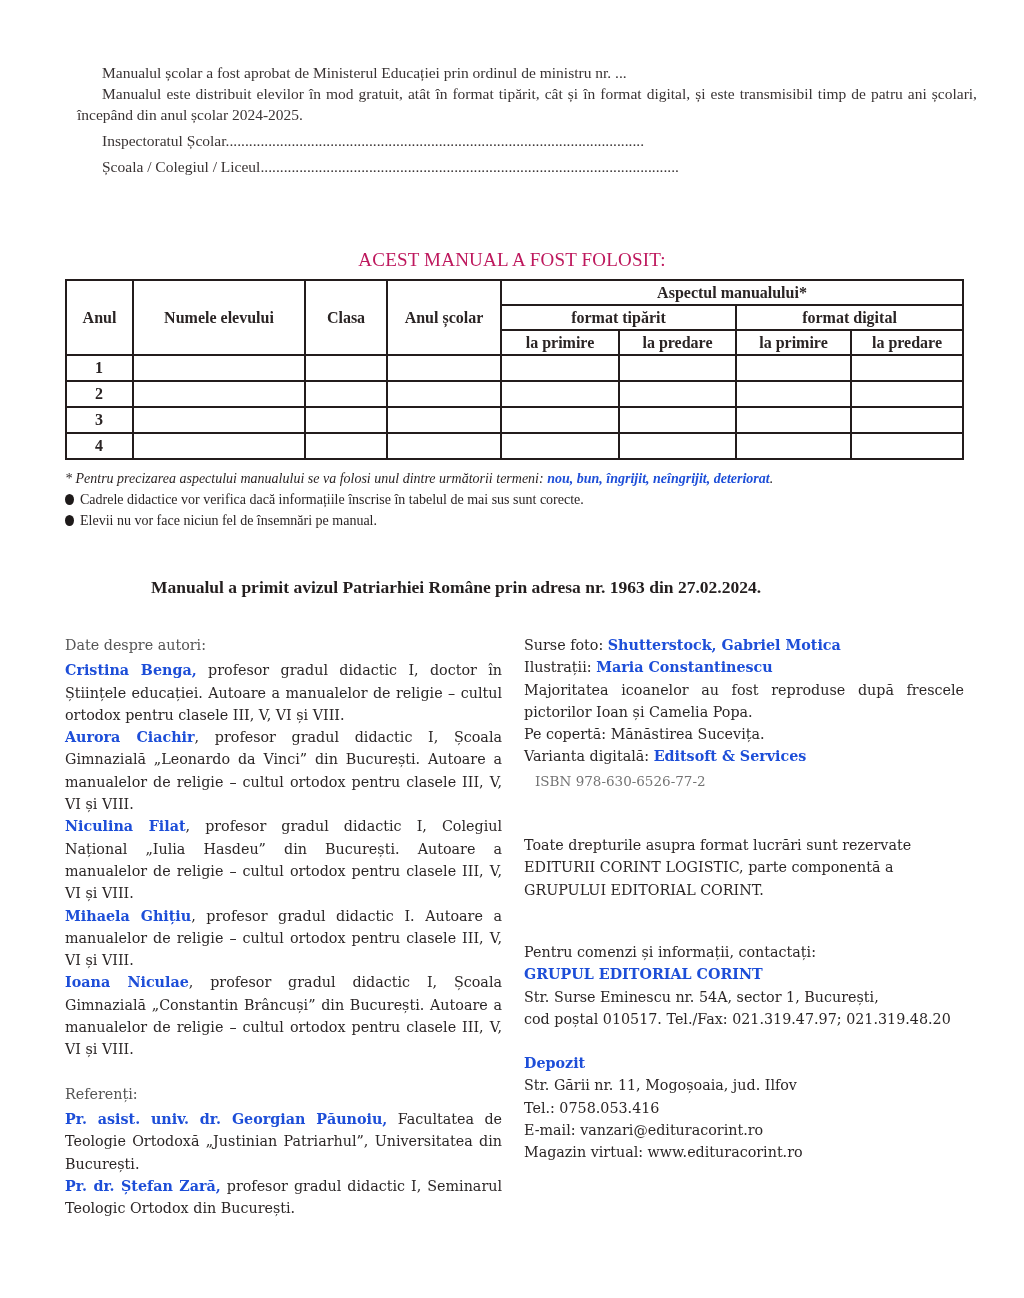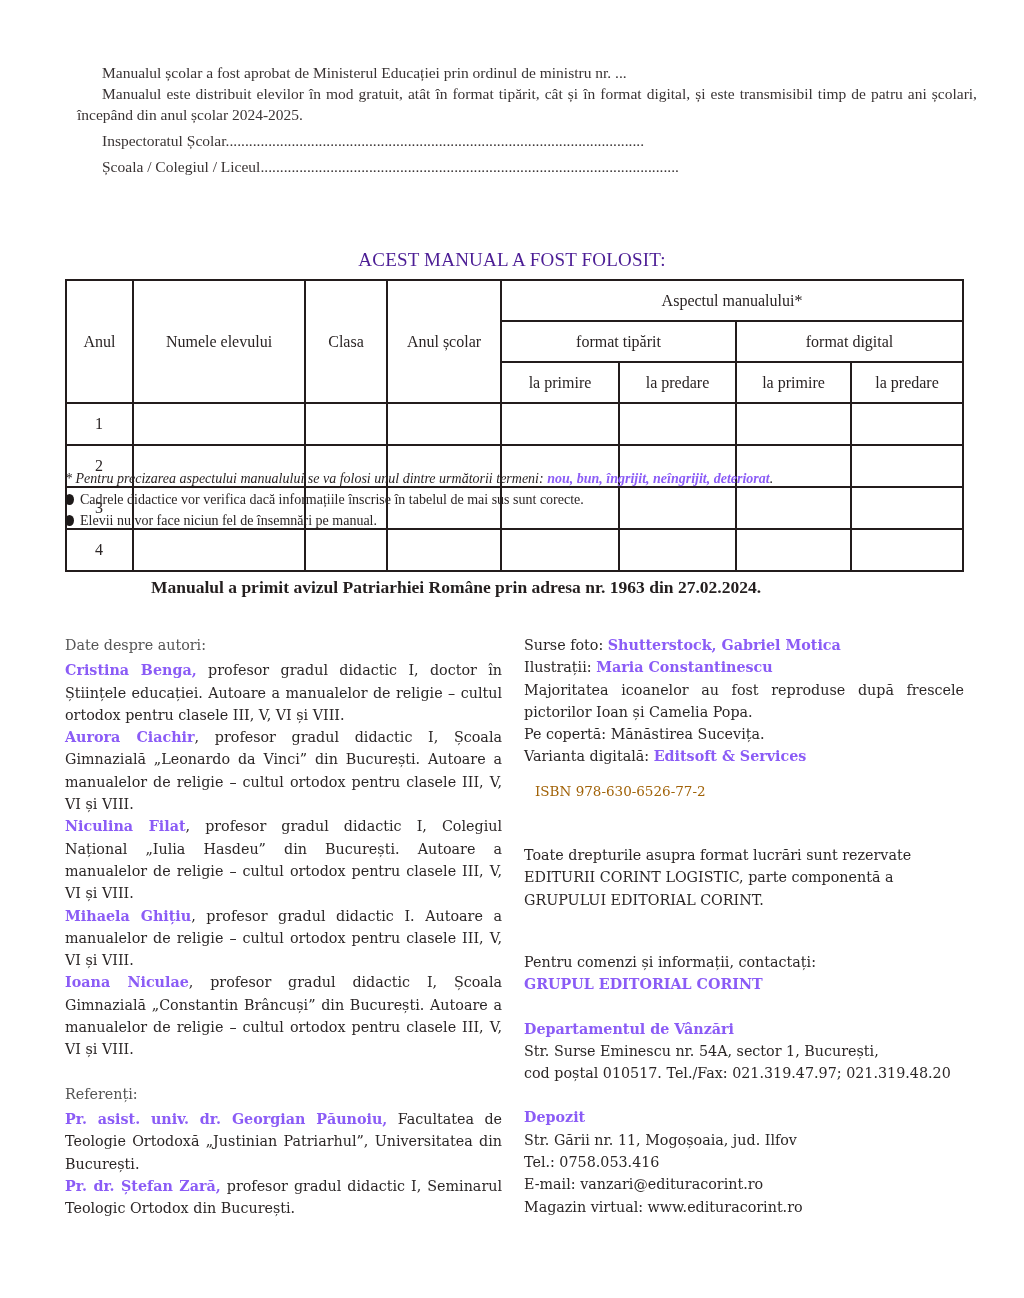--- a/index.html
+++ b/index.html
@@ -4,42 +4,42 @@
 <style>
   html, body { margin: 0; padding: 0; background: #ffffff; }
   body { width: 1024px; height: 1298px; position: relative; overflow: hidden;
          font-family: "DejaVu Serif", serif; color: #2a2424; }
   .abs { position: absolute; }
   .intro { left: 65px; top: 62px; width: 900px; font-family: Liberation Serif, serif;
            font-size: 15.5px; line-height: 21px; color: #3a3434; margin-left: 12px; }
   .intro p { margin: 0; text-indent: 25px; text-align: justify; }
   .intro .fill { margin-top: 4px; text-indent: 25px; line-height: 23px; }
   .title { left: 0; width: 1024px; top: 249px; text-align: center;
-           font-family: "Liberation Serif", serif; font-size: 19px; color: #4c1d95; letter-spacing: 0.2px; }
+           font-family: "Liberation Serif", serif; font-size: 19px; color: #be185d; letter-spacing: 0.2px; }
   table.usage { position: absolute; left: 65px; top: 279px; width: 897px; border-collapse: collapse;
                 font-family: "Liberation Serif", serif; font-size: 16px; color: #2a2424;
                 table-layout: fixed; }
-  table.usage td, table.usage th { border: 2.5px solid #231c1c; padding: 8px; font-weight: normal; text-align: center; }
+  table.usage td, table.usage th { border: 2.5px solid #231c1c; padding: 0; font-weight: bold; text-align: center; }
   table.usage th { height: 23px; }
   table.usage tr.data td { height: 24px; }
   table.usage td.anul { text-align: left; padding-left: 28px; }
   .notes { left: 65px; top: 468px; width: 900px; font-family: "Liberation Serif", serif;
            font-size: 14px; line-height: 21px; color: #2a2424; }
   .notes .foot { font-style: italic; }
   .notes .foot b { font-style: italic; font-weight: bold; }
   .bullet { display: inline-block; width: 9px; height: 11px; border-radius: 50%; background: #1e1a1a;
             margin-right: 6px; vertical-align: -1px; }
   .avizul { left: 0; width: 912px; top: 577px; text-align: center; font-family: "Liberation Serif", serif;
             font-size: 17.5px; font-weight: bold; color: #231e1e; }
   .col { font-size: 14.3px; line-height: 22.3px; color: #2b2626; }
   .col p { margin: 0; }
   .left { left: 65px; top: 634px; width: 437px; text-align: justify; }
   .right { left: 524px; top: 634px; width: 440px; }
   .label-gray { color: #555; }
-  b { font-weight: bold; color: #8b5cf6; }
+  b { font-weight: bold; color: #1d4ed8; }
 </style>
 </head>
 <body>
 
 <div class="abs intro">
   <p>Manualul școlar a fost aprobat de Ministerul Educației prin ordinul de ministru nr. ...</p>
   <p>Manualul este distribuit elevilor în mod gratuit, atât în format tipărit, cât și în format digital, și este transmisibil timp de patru ani școlari, începând din anul școlar 2024-2025.</p>
   <p class="fill">
     <span>Inspectoratul Școlar</span><span>............................................................................................................</span>
   </p>
@@ -143,32 +143,31 @@
   <p><b>Pr. dr. Ștefan Zară,</b><span> profesor gradul didactic I, Seminarul Teologic Ortodox din București.</span></p>
 
 </div>
 
 <div class="abs col right">
   <p><span>Surse foto: </span><b>Shutterstock, Gabriel Motica</b></p>
   <p><span>Ilustrații: </span><b>Maria Constantinescu</b></p>
   <p style="text-align:justify">Majoritatea icoanelor au fost reproduse după frescele pictorilor Ioan și Camelia Popa.</p>
   <p>Pe copertă: Mănăstirea Sucevița.</p>
   <p><span>Varianta digitală: </span><b>Editsoft &amp; Services</b></p>
-  <p style="margin-top:12px;padding-left:11px;font-size:13.5px;color:#a16207"><span>ISBN</span> <span>978-630-6526-77-2</span></p>
+  <p style="margin-top:2px;padding-left:11px;font-size:13.5px;color:#737373"><span>ISBN</span> <span>978-630-6526-77-2</span></p>
 
   <div style="margin-top:42px">
     <p>Toate drepturile asupra format lucrări sunt rezervate</p>
     <p>EDITURII CORINT LOGISTIC, parte componentă a</p>
     <p>GRUPULUI EDITORIAL CORINT.</p>
   </div>
 
   <div style="margin-top:40px">
     <p>Pentru comenzi și informații, contactați:</p>
     <p><b>GRUPUL EDITORIAL CORINT</b></p>
-    <p style="margin-top:22px"><b>Departamentul de Vânzări</b></p>
     <p>Str. Surse Eminescu nr. 54A, sector 1, București,</p>
     <p>cod poștal 010517. Tel./Fax: 021.319.47.97; 021.319.48.20</p>
     <p style="margin-top:22px"><b>Depozit</b></p>
     <p>Str. Gării nr. 11, Mogoșoaia, jud. Ilfov</p>
     <p>Tel.: 0758.053.416</p>
     <p><span>E-mail: </span><span>vanzari@edituracorint.ro</span></p>
     <p><span>Magazin virtual: </span><span>www.edituracorint.ro</span></p>
   </div>
 </div>
 

